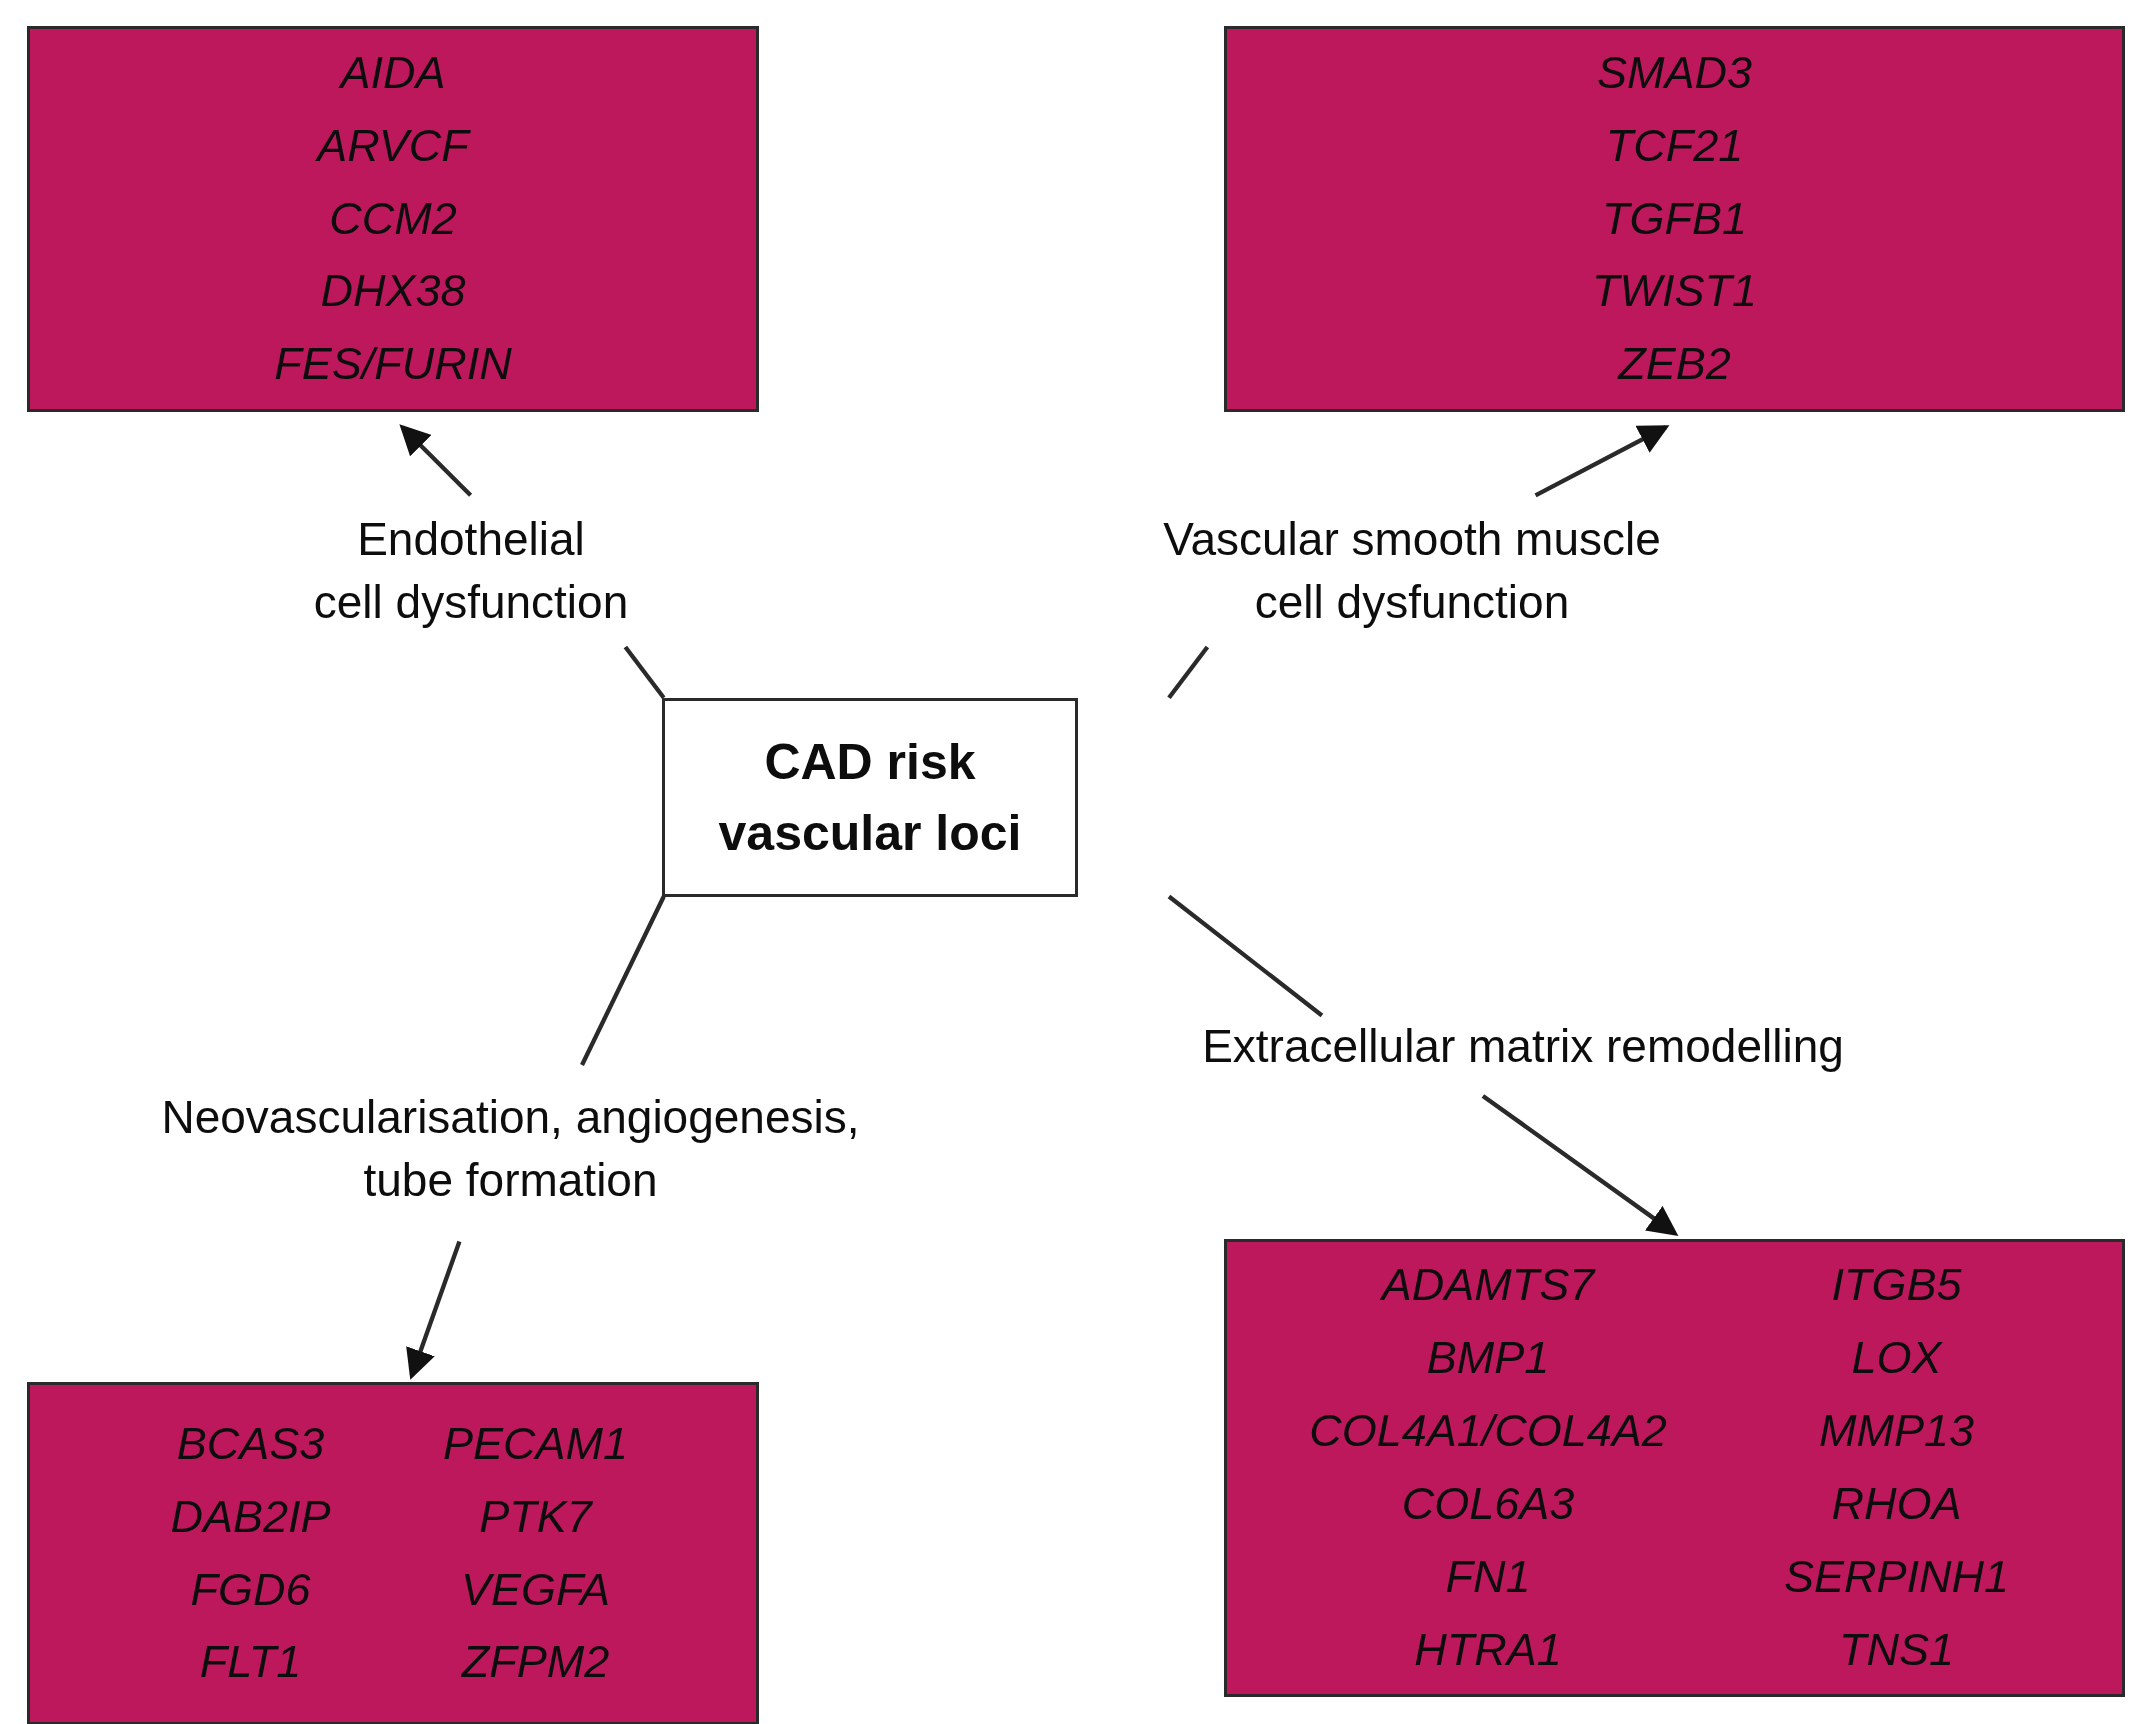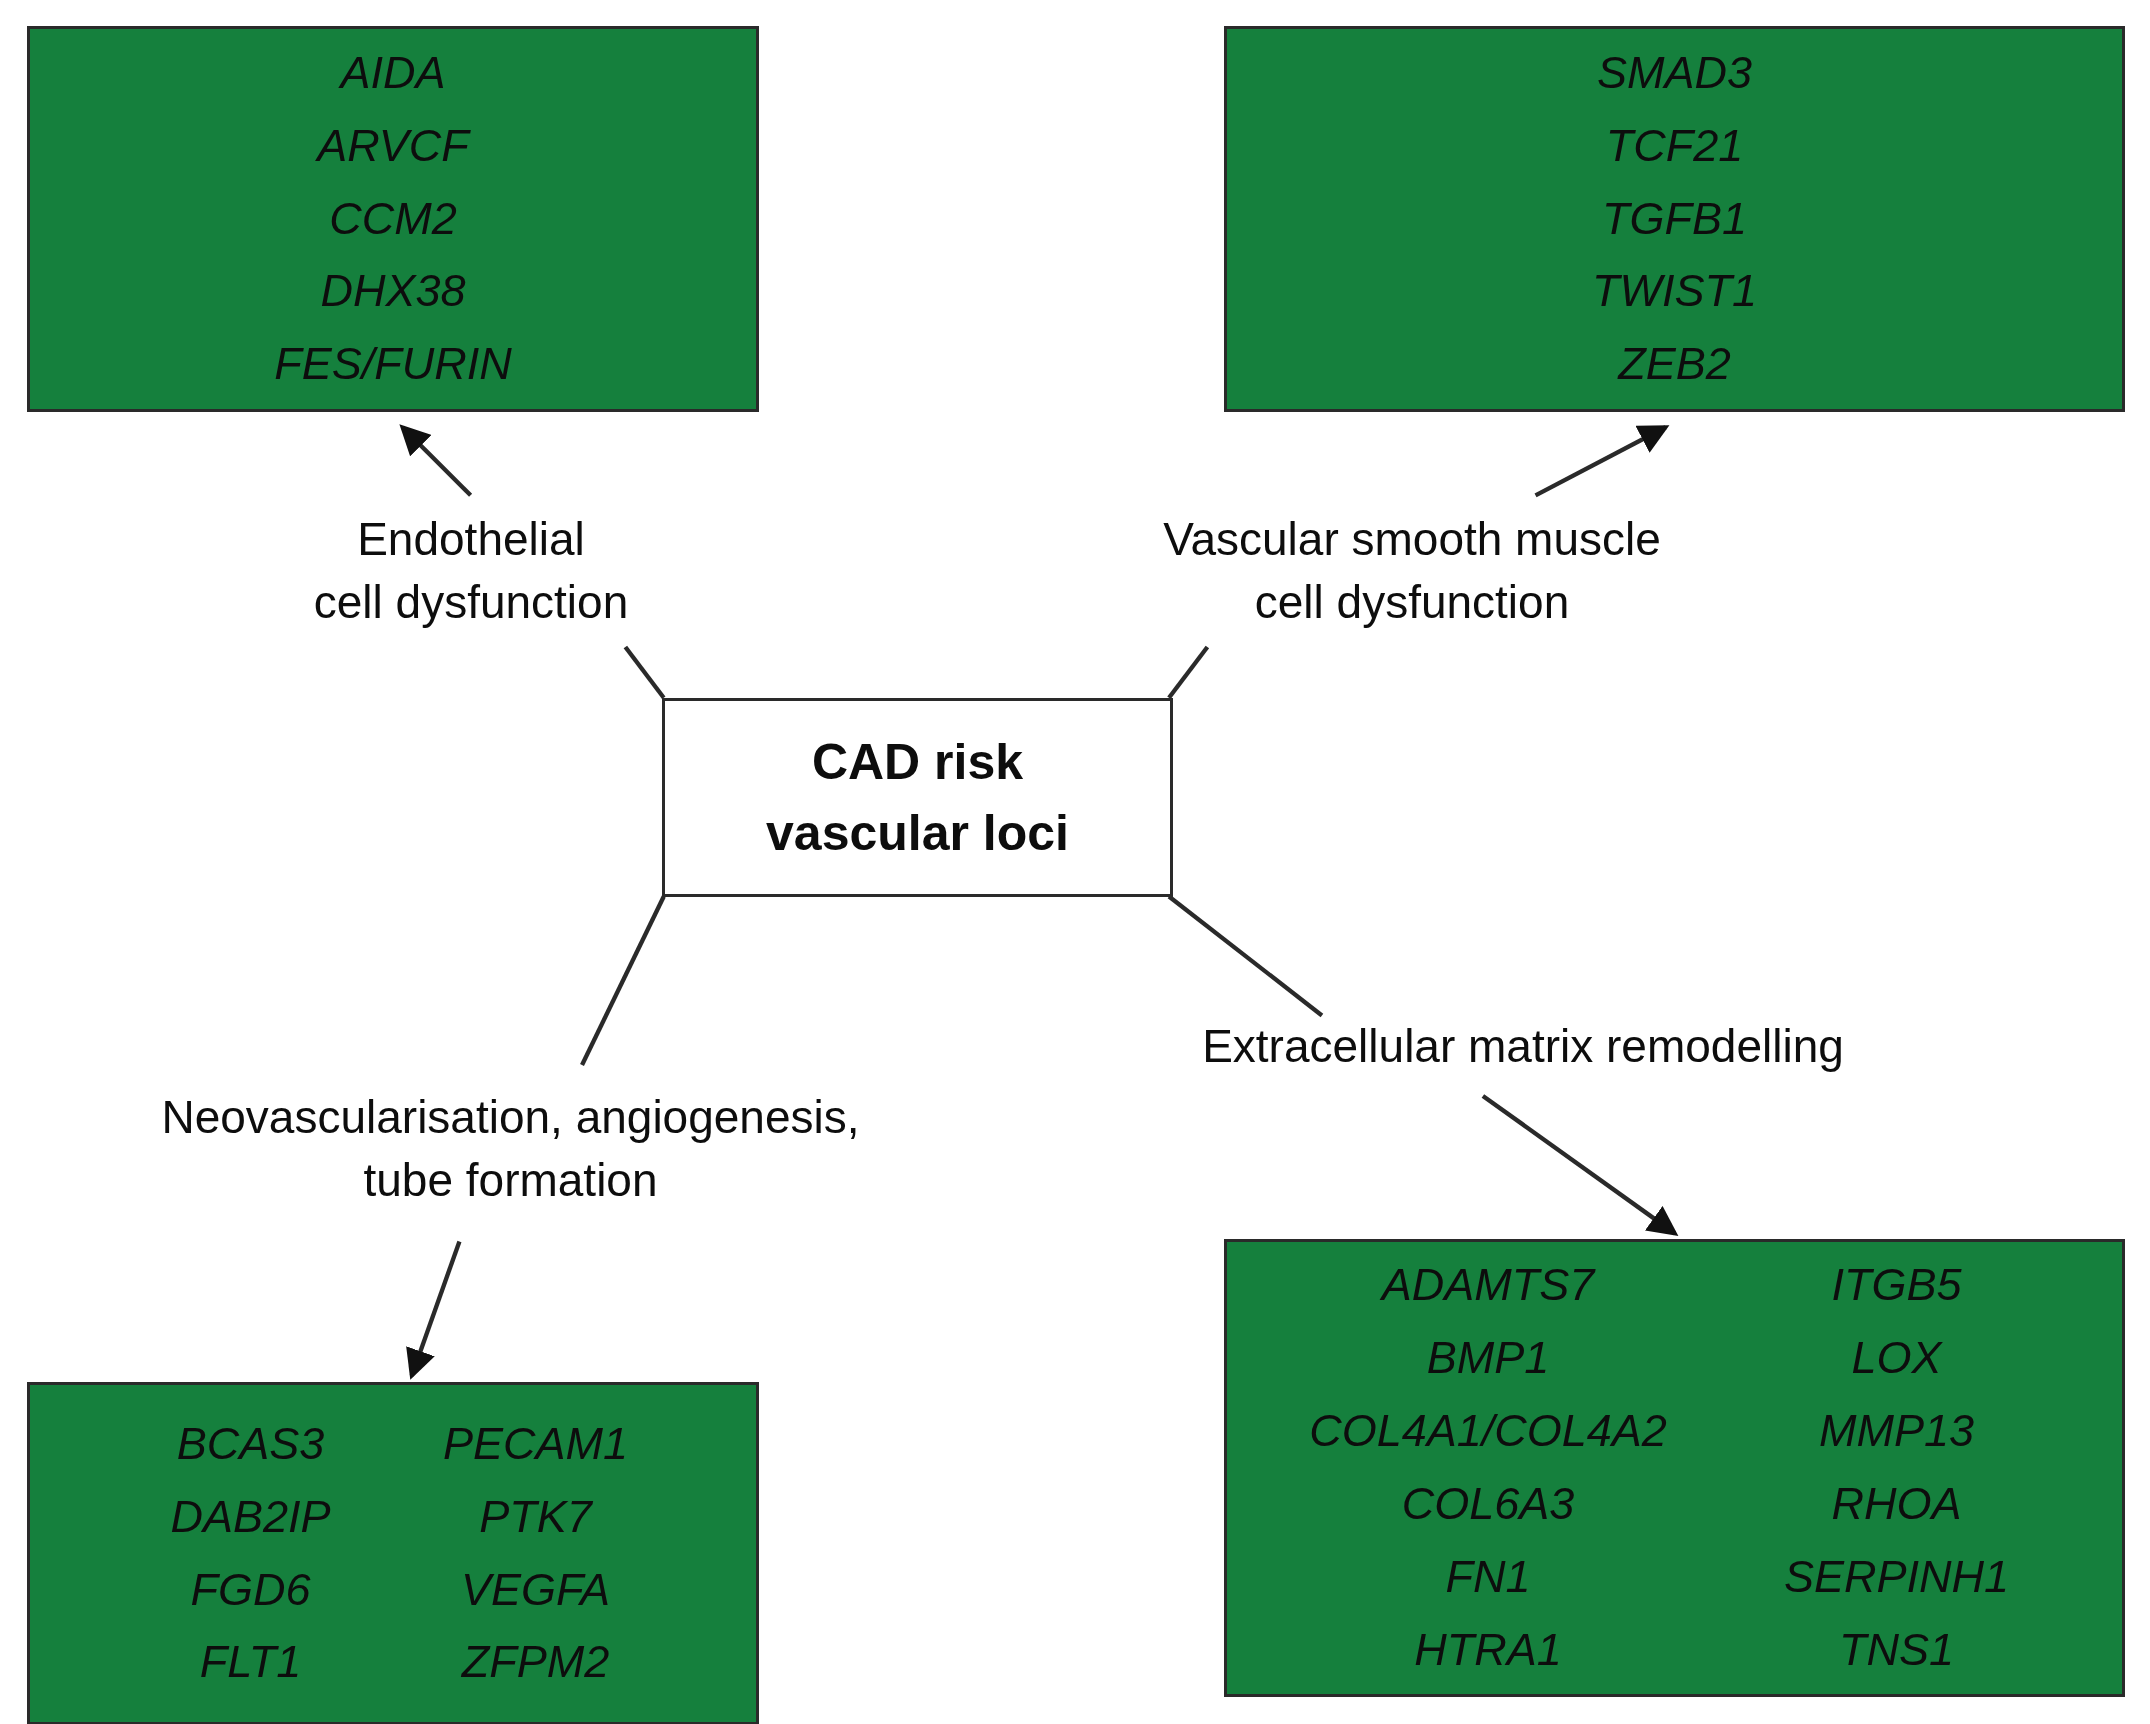--- a/index.html
+++ b/index.html
@@ -6,21 +6,21 @@
   body{font-family:"Liberation Sans",sans-serif;}
   #canvas{
     position:relative;
     width:2151px;height:1725px;
     background:#ffffff;
     overflow:hidden;
   }
   .gene-box{
     position:absolute;
     border:3.7px solid #2a2a2a;
-    background:#15803d;
+    background:#be185d;
     box-sizing:border-box;
     display:flex;
     align-items:center;
     justify-content:flex-start;
   }
   .gene-cols{
     display:flex;
     width:100%;
     justify-content:center;
     gap:25px;
@@ -125,21 +125,21 @@
       <div class="gene-col">
         <div class="gene">SMAD3</div>
         <div class="gene">TCF21</div>
         <div class="gene">TGFB1</div>
         <div class="gene">TWIST1</div>
         <div class="gene">ZEB2</div>
       </div>
     </div>
   </div>
 
-  <div class="center-box" style="left:662px;top:698px;width:511px;height:199px;">
+  <div class="center-box" style="left:662px;top:698px;width:416px;height:199px;">
     <div class="center-line">CAD risk</div>
     <div class="center-line">vascular loci</div>
   </div>
 
   <div class="pathway-label" style="left:279px;top:508px;width:384px;text-align:center;">
     <div>Endothelial</div>
     <div>cell dysfunction</div>
   </div>
 
   <div class="pathway-label" style="left:1121px;top:508px;width:582px;">

